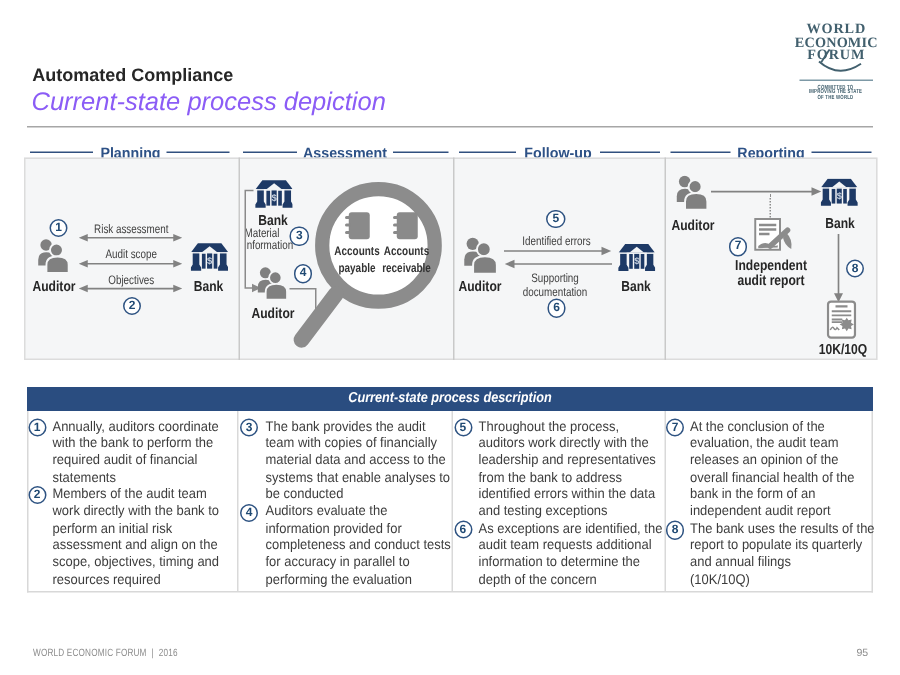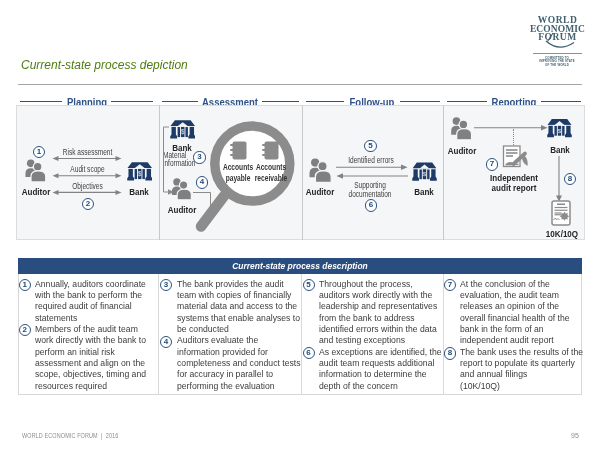--- a/index.html
+++ b/index.html
@@ -17,21 +17,22 @@
             transform:scaleX(0.84); line-height:10px; }
   .alabel { position:absolute; font-size:8.2px; color:#404040; text-align:center; white-space:nowrap;
             transform:scaleX(0.80); line-height:9px; }
   .dtxt { position:absolute; font-size:9.3px; line-height:11.35px; color:#3c3c3c;
           transform:scaleX(0.93); transform-origin:0 0; white-space:nowrap; }
 </style>
 </head>
 <body>
 <div id="page">
 
-  <div class="abs" style="left:21px; top:58px; font-size:12px; font-style:italic; color:#4d7c0f;">Current-state process depiction</div>
+  <div class="abs" style="left:21.5px; top:43px; font-size:12px; font-weight:bold; color:#262626;">Automated Compliance</div>
+  <div class="abs" style="left:21px; top:58px; font-size:17px; font-style:italic; color:#8b5cf6;">Current-state process depiction</div>
 
   <div class="abs" style="left:497.5px; top:16px; width:120px; text-align:center; color:#42606e; font-family:'Liberation Serif', serif;">
     <div style="font-size:9.5px; font-weight:bold; letter-spacing:0.55px; line-height:8.6px;">WORLD</div>
     <div style="font-size:9.5px; font-weight:bold; letter-spacing:0.1px; line-height:8.6px;">ECONOMIC</div>
     <div style="font-size:9.5px; font-weight:bold; letter-spacing:0.55px; line-height:8.6px;">FORUM</div>
   </div>
   <svg class="abs" style="left:440px; top:30px;" width="140" height="22" viewBox="0 0 140 22">
       <path d="M113 3 L107.5 11.5" fill="none" stroke="#42606e" stroke-width="1.2"></path>
       <path d="M106 11 Q119 22.5 134 12.5" fill="none" stroke="#42606e" stroke-width="1.3"></path>
     </svg>

